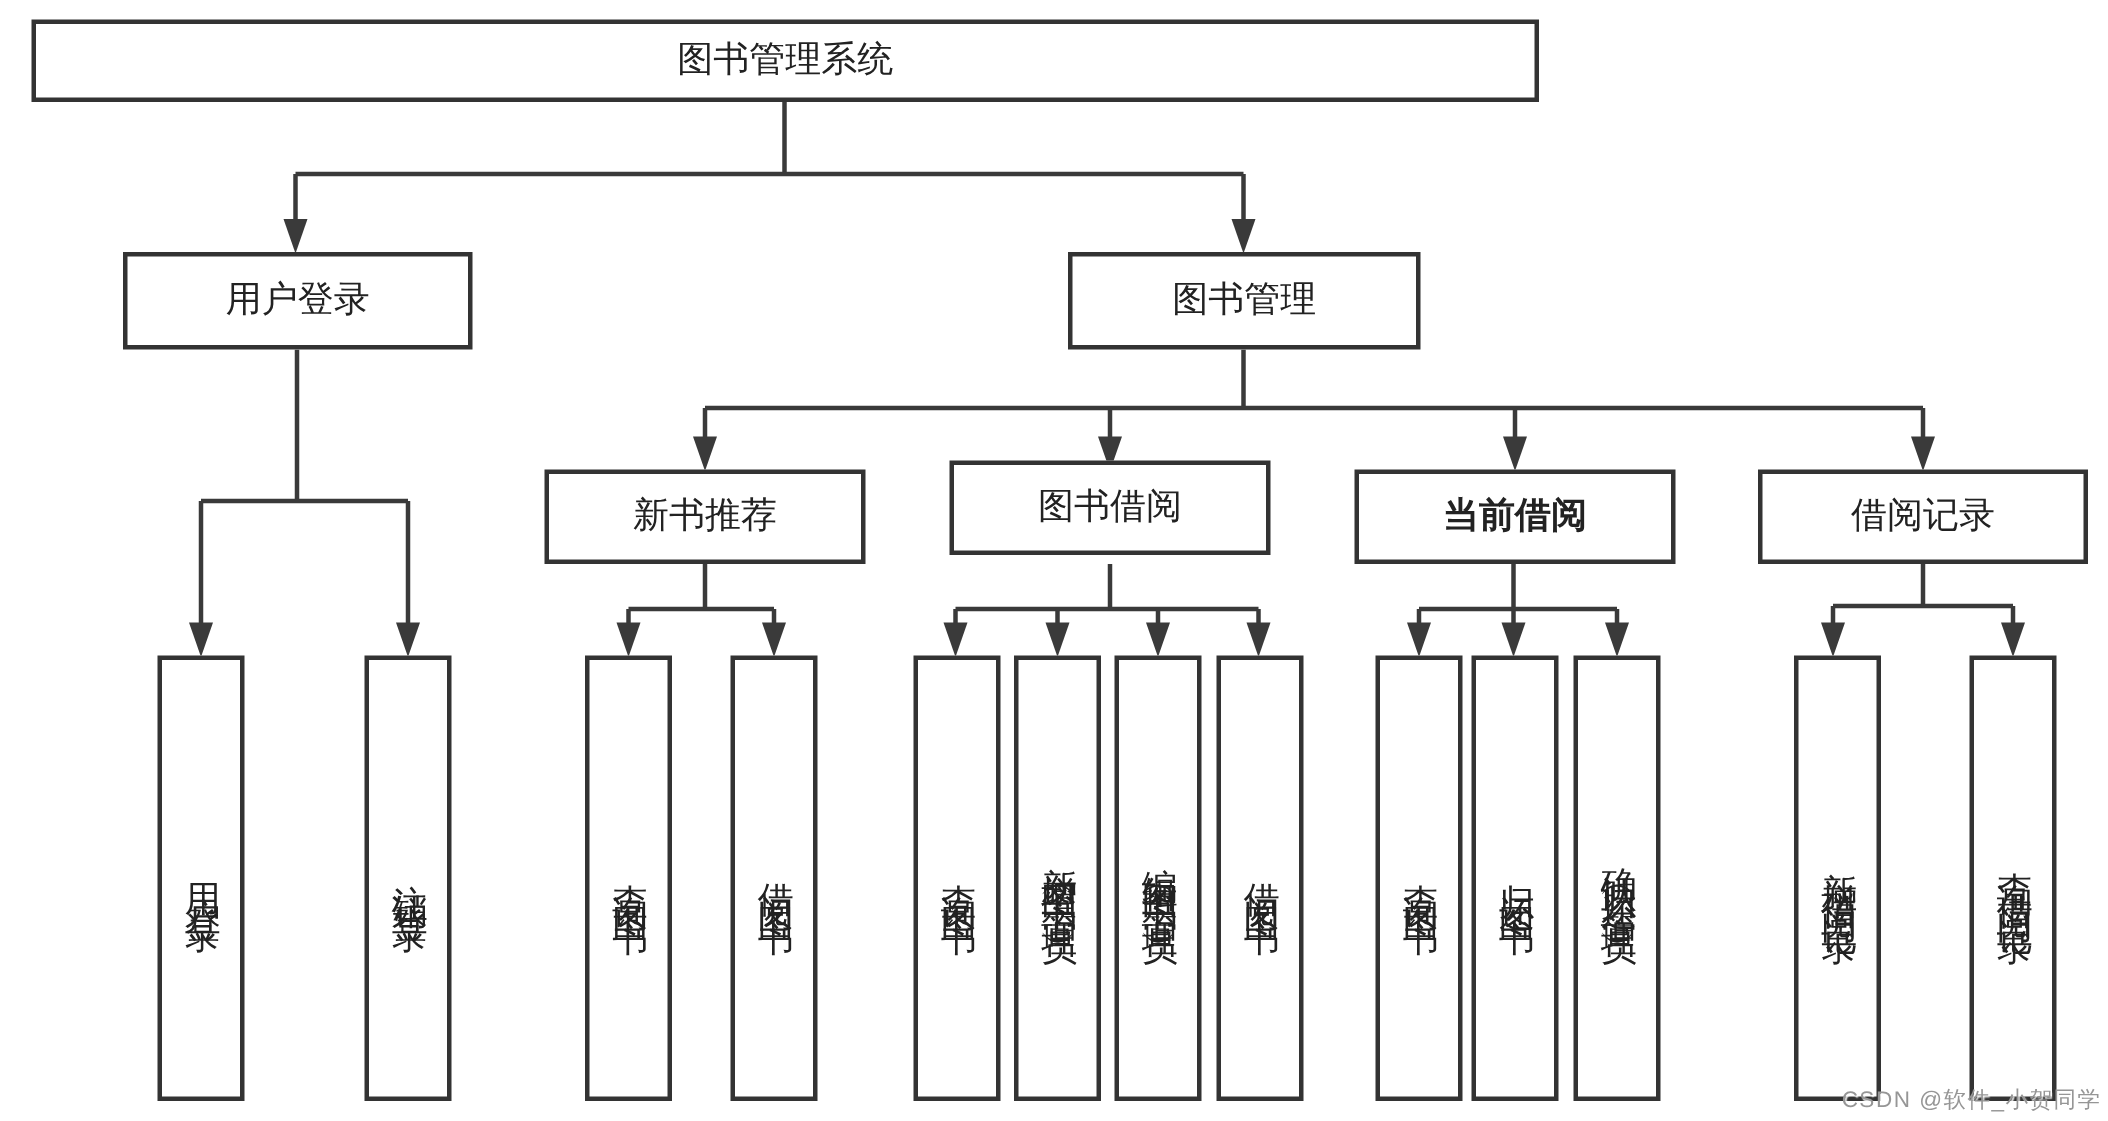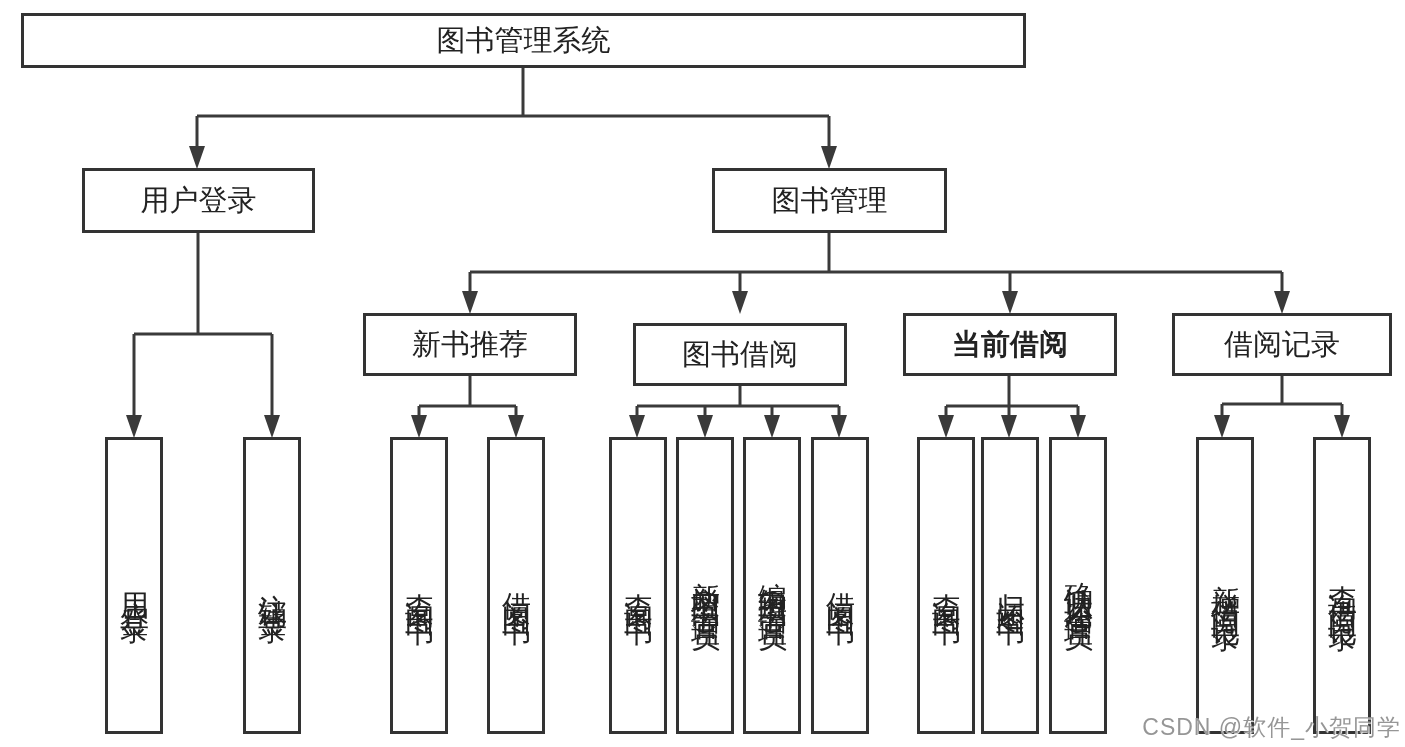--- a/index.html
+++ b/index.html
@@ -19,36 +19,36 @@
   }
   .node {
     position: absolute;
     box-sizing: border-box;
     background: #ffffff;
     border: 3px solid #333333;
     display: flex;
     align-items: center;
     justify-content: center;
     color: #222222;
-    font-size: 29px;
+    font-size: 24px;
     text-align: center;
     line-height: 1.1;
   }
   .node .label { display: block; }
   .node.vert .label {
     writing-mode: vertical-rl;
     text-orientation: mixed;
     letter-spacing: 8px;
   }
   .node.vert.long .label { letter-spacing: 6px; }
   .watermark {
     position: absolute;
     right: 4px;
     bottom: 4px;
-    font-size: 23px;
+    font-size: 15px;
     color: #969696;
     text-shadow: 1px 1px 1px #ffffff;
     letter-spacing: 1px;
     z-index: 5;
     white-space: nowrap;
   }
 </style>
 </head>
 <body>
 
@@ -134,21 +134,21 @@
   <div class="node" style="left:82px; top:168px; width:233px; height:65px;">
     <span class="label">用户登录</span>
   </div>
   <div class="node" style="left:712px; top:168px; width:235px; height:65px;">
     <span class="label">图书管理</span>
   </div>
 
   <div class="node" style="left:363px; top:313px; width:214px; height:63px;">
     <span class="label">新书推荐</span>
   </div>
-  <div class="node" style="left:633px; top:323px; width:214px; height:63px;">
+  <div class="node" style="left:633px; top:307px; width:214px; height:63px;">
     <span class="label">图书借阅</span>
   </div>
   <div class="node" style="left:903px; top:313px; width:214px; height:63px;font-weight:bold;">
     <span class="label">当前借阅</span>
   </div>
   <div class="node" style="left:1172px; top:313px; width:220px; height:63px;">
     <span class="label">借阅记录</span>
   </div>
 
   <div class="node vert" style="left:105px; top:437px; width:58px; height:297px;">

